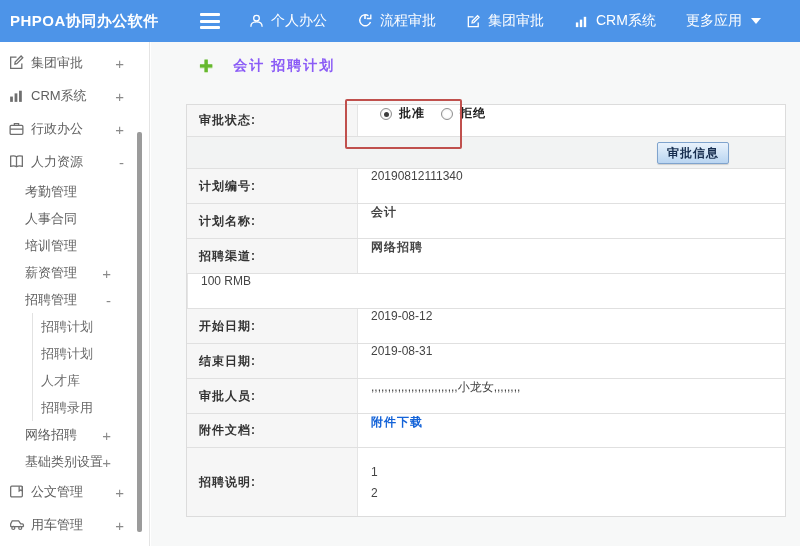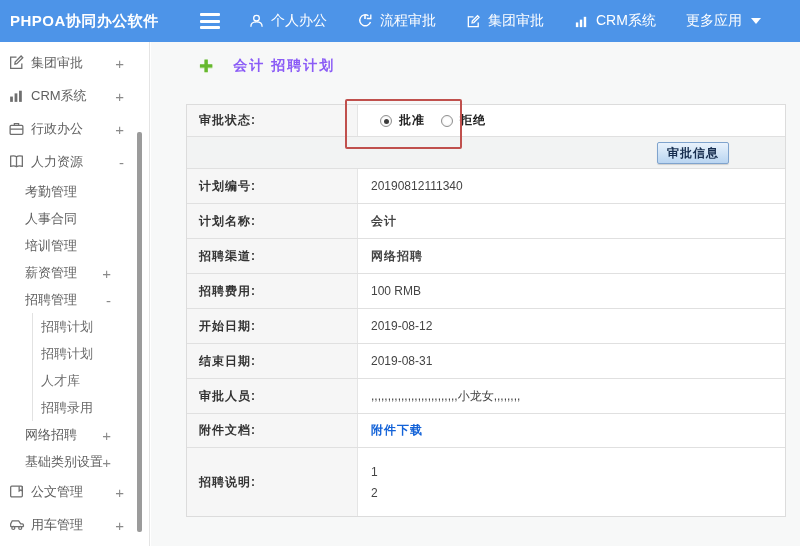--- a/index.html
+++ b/index.html
@@ -32,21 +32,21 @@
   
   .main { position:absolute; left:151px; top:42px; width:649px; height:504px; background:#f7f8f8; }
   .page-title { position:absolute; left:48px; top:15px; display:flex; align-items:center; gap:8px; }
   .plus-icon { color:#66b82e; font-size:17px; font-weight:bold; line-height:1; text-shadow:0 1px 0 #cfe9b8; }
   .title-text { color:#8b5cf6; font-size:14px; font-weight:bold; letter-spacing:2px;margin-left:12px; }
 
   .form-table { position:absolute; left:35px; top:62px; width:600px; background:#fff; border:1px solid #dcdcdc; }
   .trow { display:flex; border-bottom:1px solid #e0e0e0; min-height:35px; }
   .trow:last-child { border-bottom:none; }
   .tlabel { width:170px; flex:0 0 170px; background:#f6f6f6; color:#333; font-size:12px; font-weight:bold; letter-spacing:1px; display:flex; align-items:center; padding-left:12px; }
-  .tvalue { flex:1; background:#fff; border-left:1px solid #e5e5e5; color:#444; font-size:12px; display:flex; align-items:center; padding-left:13px; }
+  .tvalue { flex:1; background:#fff; border-left:1px solid #e5e5e5; color:#444; font-size:12px; display:flex; align-items:flex-start; padding-left:13px; }
   .trow.r-status { height:32px; min-height:32px; }
   .trow.r-button { height:32px; min-height:32px; background:#f2f3f3; position:relative; }
   .trow.r-button .tlabel, .trow.r-button .tvalue { background:#f2f3f3; border-left:none; }
   .trow.r-attach { height:34px; min-height:34px; }
   .trow.r-desc { height:68px; min-height:68px; }
   .trow.r-desc .tvalue { flex-direction:column; align-items:flex-start; justify-content:center; gap:9px; }
 
   .radio-group { display:flex; align-items:center; gap:16px; margin-left:9px; }
   .radio-opt { display:flex; align-items:center; gap:7px; cursor:pointer; }
   .radio { width:12px; height:12px; border-radius:50%; border:1px solid #8f8f8f; background:radial-gradient(#ffffff 40%, #e8e8e8); position:relative; }
@@ -247,21 +247,20 @@
     </div>
     <div class="trow">
       <div class="tlabel">计划名称:</div>
       <div class="tvalue" style="font-weight:bold; letter-spacing:1px;">会计</div>
     </div>
     <div class="trow">
       <div class="tlabel">招聘渠道:</div>
       <div class="tvalue" style="font-weight:bold; letter-spacing:1px;">网络招聘</div>
     </div>
     <div class="trow">
-      <div class="tlabel">招聘费用:</div>
       <div class="tvalue">100 RMB</div>
     </div>
     <div class="trow">
       <div class="tlabel">开始日期:</div>
       <div class="tvalue">2019-08-12</div>
     </div>
     <div class="trow">
       <div class="tlabel">结束日期:</div>
       <div class="tvalue">2019-08-31</div>
     </div>

